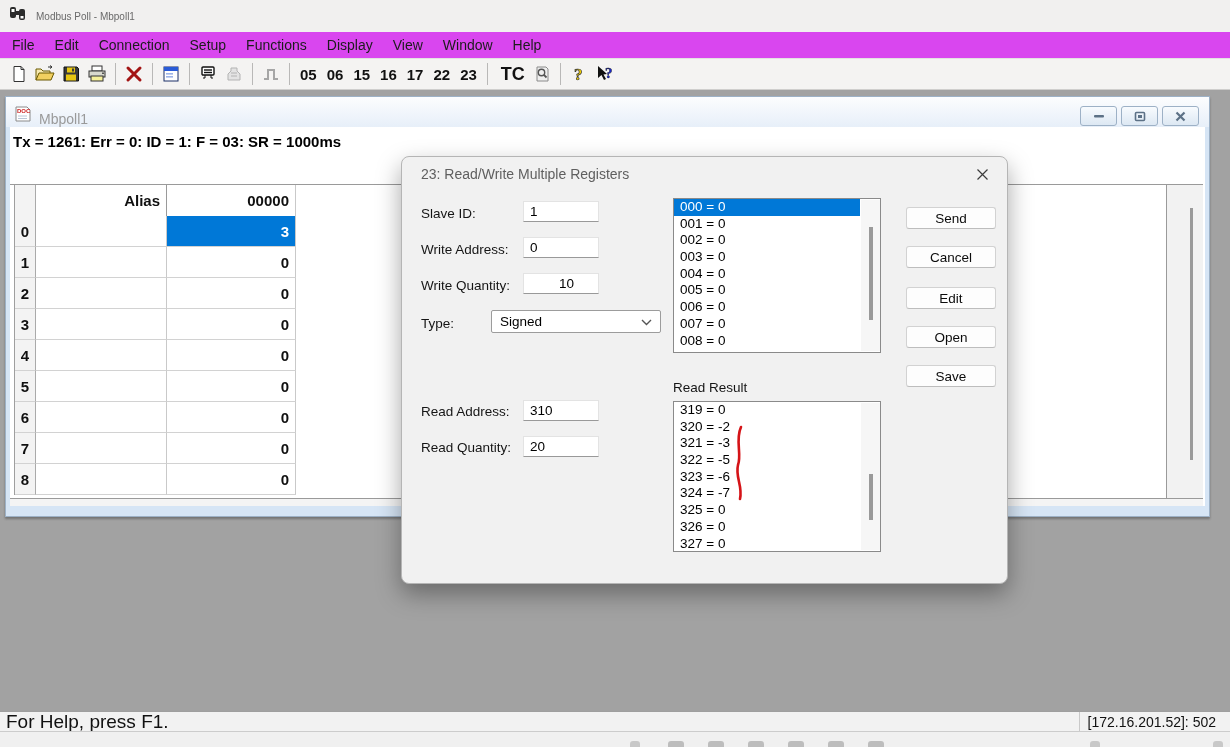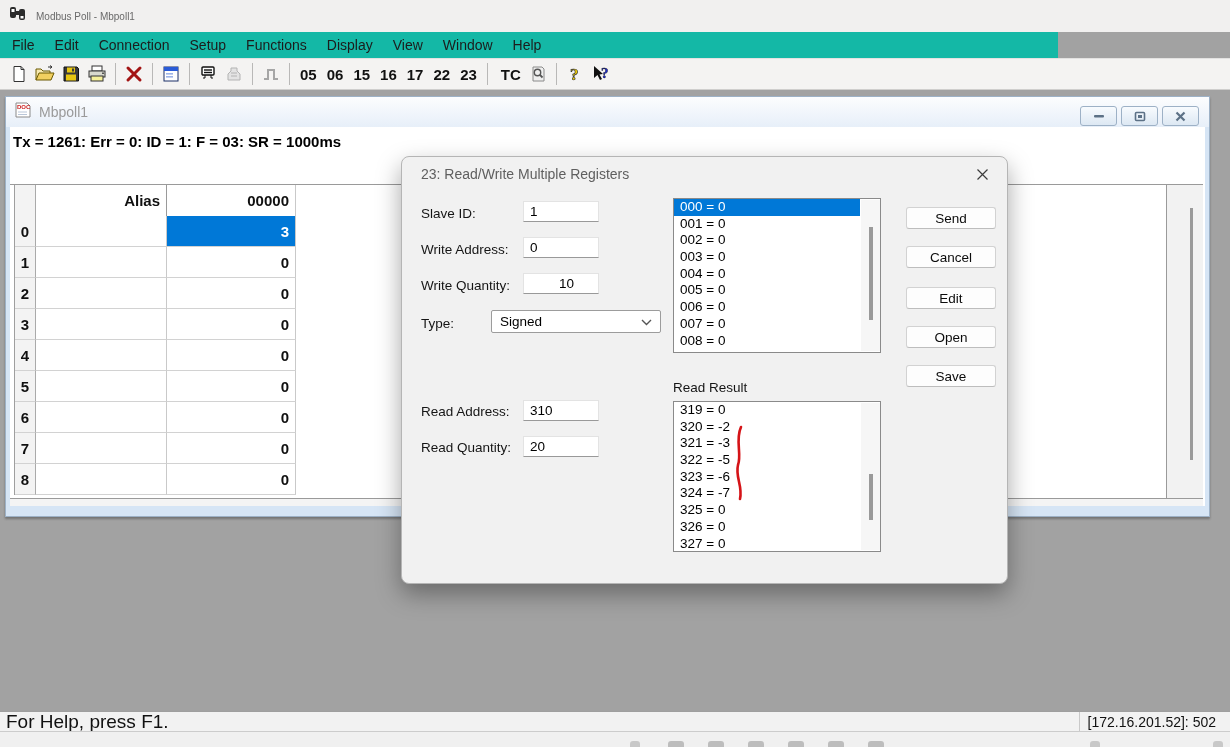--- a/index.html
+++ b/index.html
@@ -3,40 +3,40 @@
 <meta charset="utf-8">
 <style>
   * { margin:0; padding:0; box-sizing:border-box; }
   html,body { width:1230px; height:747px; overflow:hidden;
     font-family:"Liberation Sans", sans-serif; background:#a2a2a2; }
 
   
   .titlebar { position:absolute; left:0; top:0; width:1230px; height:32px;
     background:#f1f0ef; display:flex; align-items:center; padding-left:8px; gap:8px; }
   .titlebar .title { font-size:10px; color:#6a6a6a; }
-  .menubar { position:absolute; left:0; top:32px; width:1058px; height:26px;
-    background:#14b8a6; display:flex; align-items:center; padding-left:2px; }
+  .menubar { position:absolute; left:0; top:32px; width:1230px; height:26px;
+    background:#d946ef; display:flex; align-items:center; padding-left:2px; }
   .menubar .mi { font-size:14px; color:#1c1c1c; padding:3px 10px; cursor:default; }
   .toolbar { position:absolute; left:0; top:58px; width:1230px; height:32px;
     background:#f4f3f2; border-top:1px solid #e3e2e1; border-bottom:1px solid #cfcecd;
     display:flex; align-items:center; padding-left:6px; }
   .tbtn { width:26px; height:24px; display:flex; align-items:center; justify-content:center; }
   .tsep { width:1px; height:22px; background:#b9b8b7; margin:0 5px; }
   .tnum { font-size:15px; font-weight:bold; color:#111; padding:0 5px; }
-  .ttc  { font-size:15px; font-weight:bold; color:#111; padding:0 4px 0 8px; }
+  .ttc  { font-size:18px; font-weight:bold; color:#111; padding:0 4px 0 8px; }
 
   
   .workspace { position:absolute; left:0; top:90px; width:1230px; height:621px;
     background:#a2a2a2; overflow:hidden; }
 
   
   .docwin { position:absolute; left:5px; top:6px; width:1205px; height:421px;
     background:#d6e5f5; border:1px solid #9db1c6; box-shadow:0 2px 2px rgba(60,60,60,.45); }
   .doc-titlebar { position:absolute; left:0; top:0; right:0; height:30px;
-    background:linear-gradient(#fcfdfe,#e7eff9); display:flex; align-items:center;
+    background:linear-gradient(#fcfdfe,#e7eff9); display:flex; align-items:flex-end;
     padding-left:8px; gap:7px; }
   .doc-titlebar .dtitle { font-size:14px; color:#9a9a9a; }
   .winbtns { position:absolute; right:10px; top:9px; display:flex; gap:4px; }
   .wbtn { width:37px; height:20px; background:linear-gradient(#f8fbfe,#dde8f3);
     border:1px solid #9db1c6; border-radius:3px; display:flex; align-items:center;
     justify-content:center; }
   .doc-client { position:absolute; left:4px; top:30px; right:4px; bottom:10px; background:#fff; }
   .txline { position:absolute; left:3px; top:6px; font-size:15px; font-weight:bold; color:#000; }
   .grid-topline { position:absolute; left:0; right:2px; top:57px; height:1px; background:#9a9a9a; }
 

